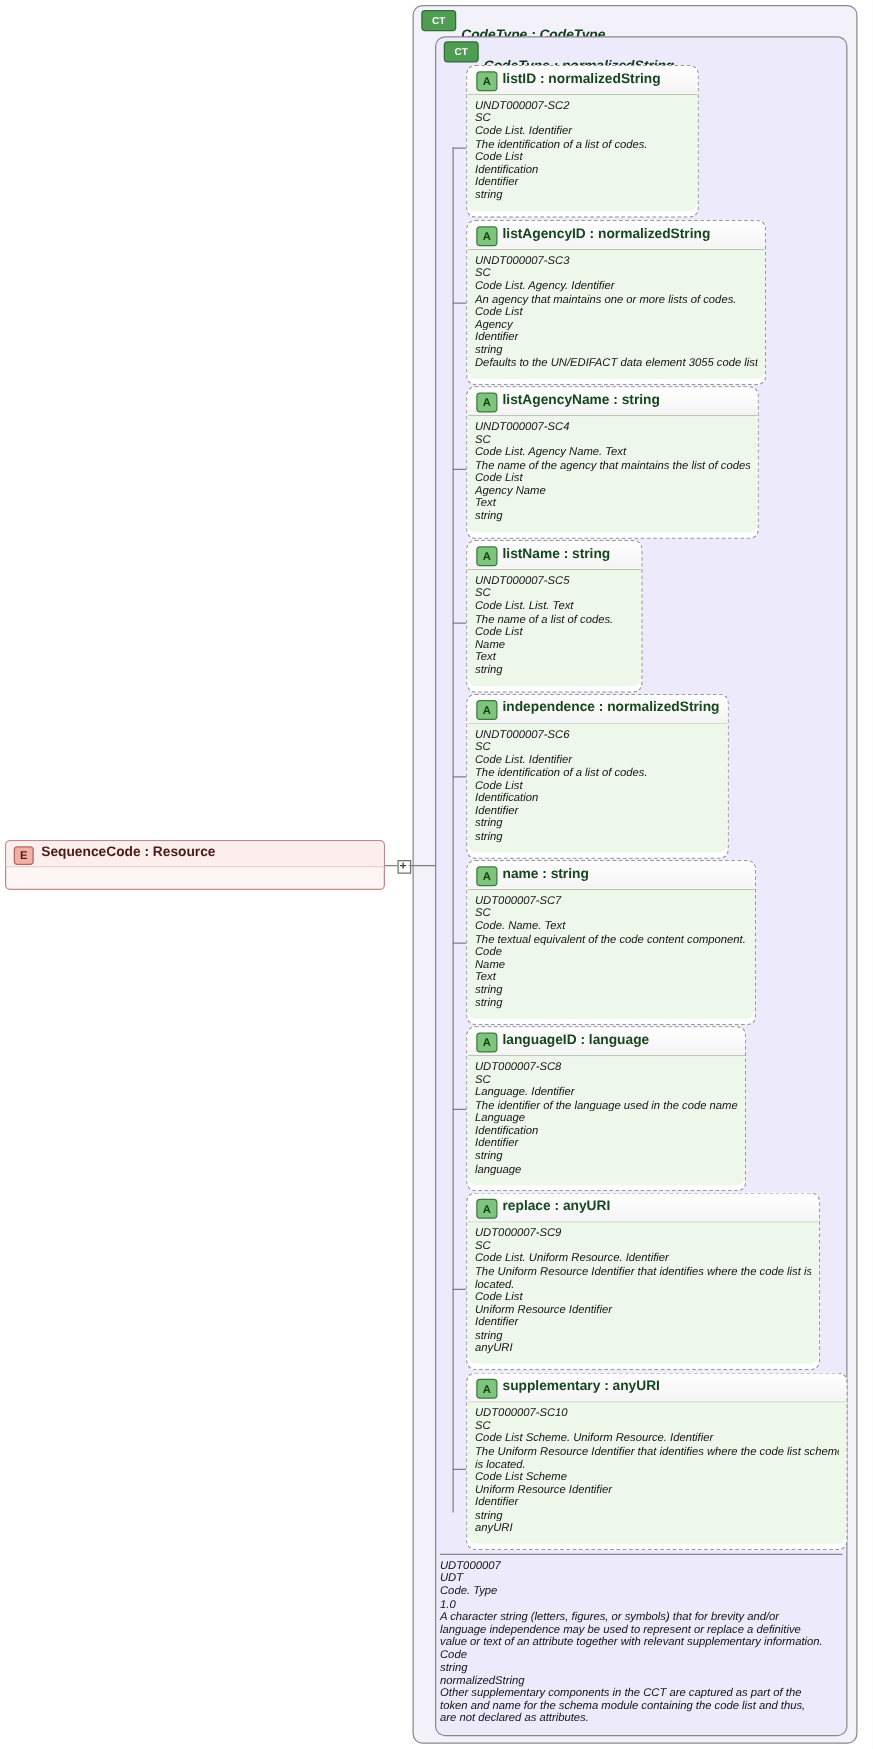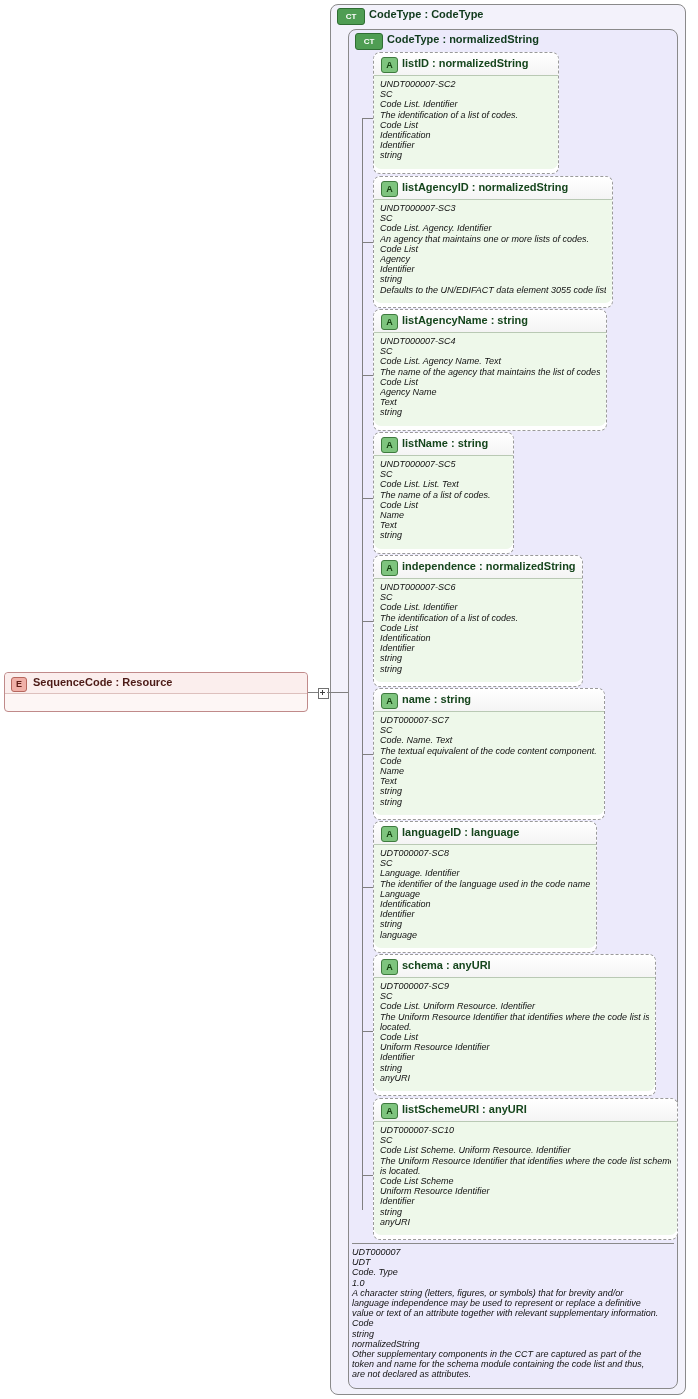--- a/index.html
+++ b/index.html
@@ -15,21 +15,21 @@
   }
   .inner{
     border:1px solid #8a8a8a;border-radius:8px;background:#eceafb;
   }
   .hdr{position:relative;height:22px;}
   .hdr .badge{
     position:absolute;left:6px;top:3px;width:26px;height:15px;border-radius:3px;
     background:#4f9d53;border:1px solid #2f6d33;color:#fff;font-size:8px;font-weight:bold;
     text-align:center;line-height:15px;letter-spacing:0px;
   }
-  .hdr .title{position:absolute;left:38px;top:3px;font-size:11px;font-weight:bold;color:#103a1c;white-space:nowrap;}
+  .hdr .title{position:absolute;left:38px;top:17px;font-size:11px;font-weight:bold;color:#103a1c;white-space:nowrap;font-style:italic;}
 
   
   .attr{
     border:1px dashed #9a9a9a;border-radius:7px;background:#ffffff;
   }
   .attr .bar{
     position:relative;height:22px;border-bottom:0;
     background:linear-gradient(#ffffff,#f4f4f4);
     border-top-left-radius:7px;border-top-right-radius:7px;
   }
@@ -230,41 +230,41 @@
       <div>Identifier</div>
       <div>string</div>
       <div>language</div>
     </div>
   </div>
 
   <div class="ln hln" style="left:362px;top:1031px;width:11px;"></div>
   <div class="node attr" style="left:373px;top:954px;width:283px;height:142px;">
     <div class="bar">
       <span class="abadge">A</span>
-      <span class="atitle">schema     : anyURI</span>
+      <span class="atitle">replace     : anyURI</span>
     </div>
     <div class="body">
       <div>UDT000007-SC9</div>
       <div>SC</div>
       <div>Code List. Uniform Resource. Identifier</div>
       <div>The Uniform Resource Identifier that identifies where the code list is</div>
       <div>located.</div>
       <div>Code List</div>
       <div>Uniform Resource Identifier</div>
       <div>Identifier</div>
       <div>string</div>
       <div>anyURI</div>
     </div>
   </div>
 
   <div class="ln hln" style="left:362px;top:1175px;width:11px;"></div>
   <div class="node attr" style="left:373px;top:1098px;width:305px;height:142px;">
     <div class="bar">
       <span class="abadge">A</span>
-      <span class="atitle">listSchemeURI : anyURI</span>
+      <span class="atitle">supplementary : anyURI</span>
     </div>
     <div class="body">
       <div>UDT000007-SC10</div>
       <div>SC</div>
       <div>Code List Scheme. Uniform Resource. Identifier</div>
       <div>The Uniform Resource Identifier that identifies where the code list scheme</div>
       <div>is located.</div>
       <div>Code List Scheme</div>
       <div>Uniform Resource Identifier</div>
       <div>Identifier</div>

